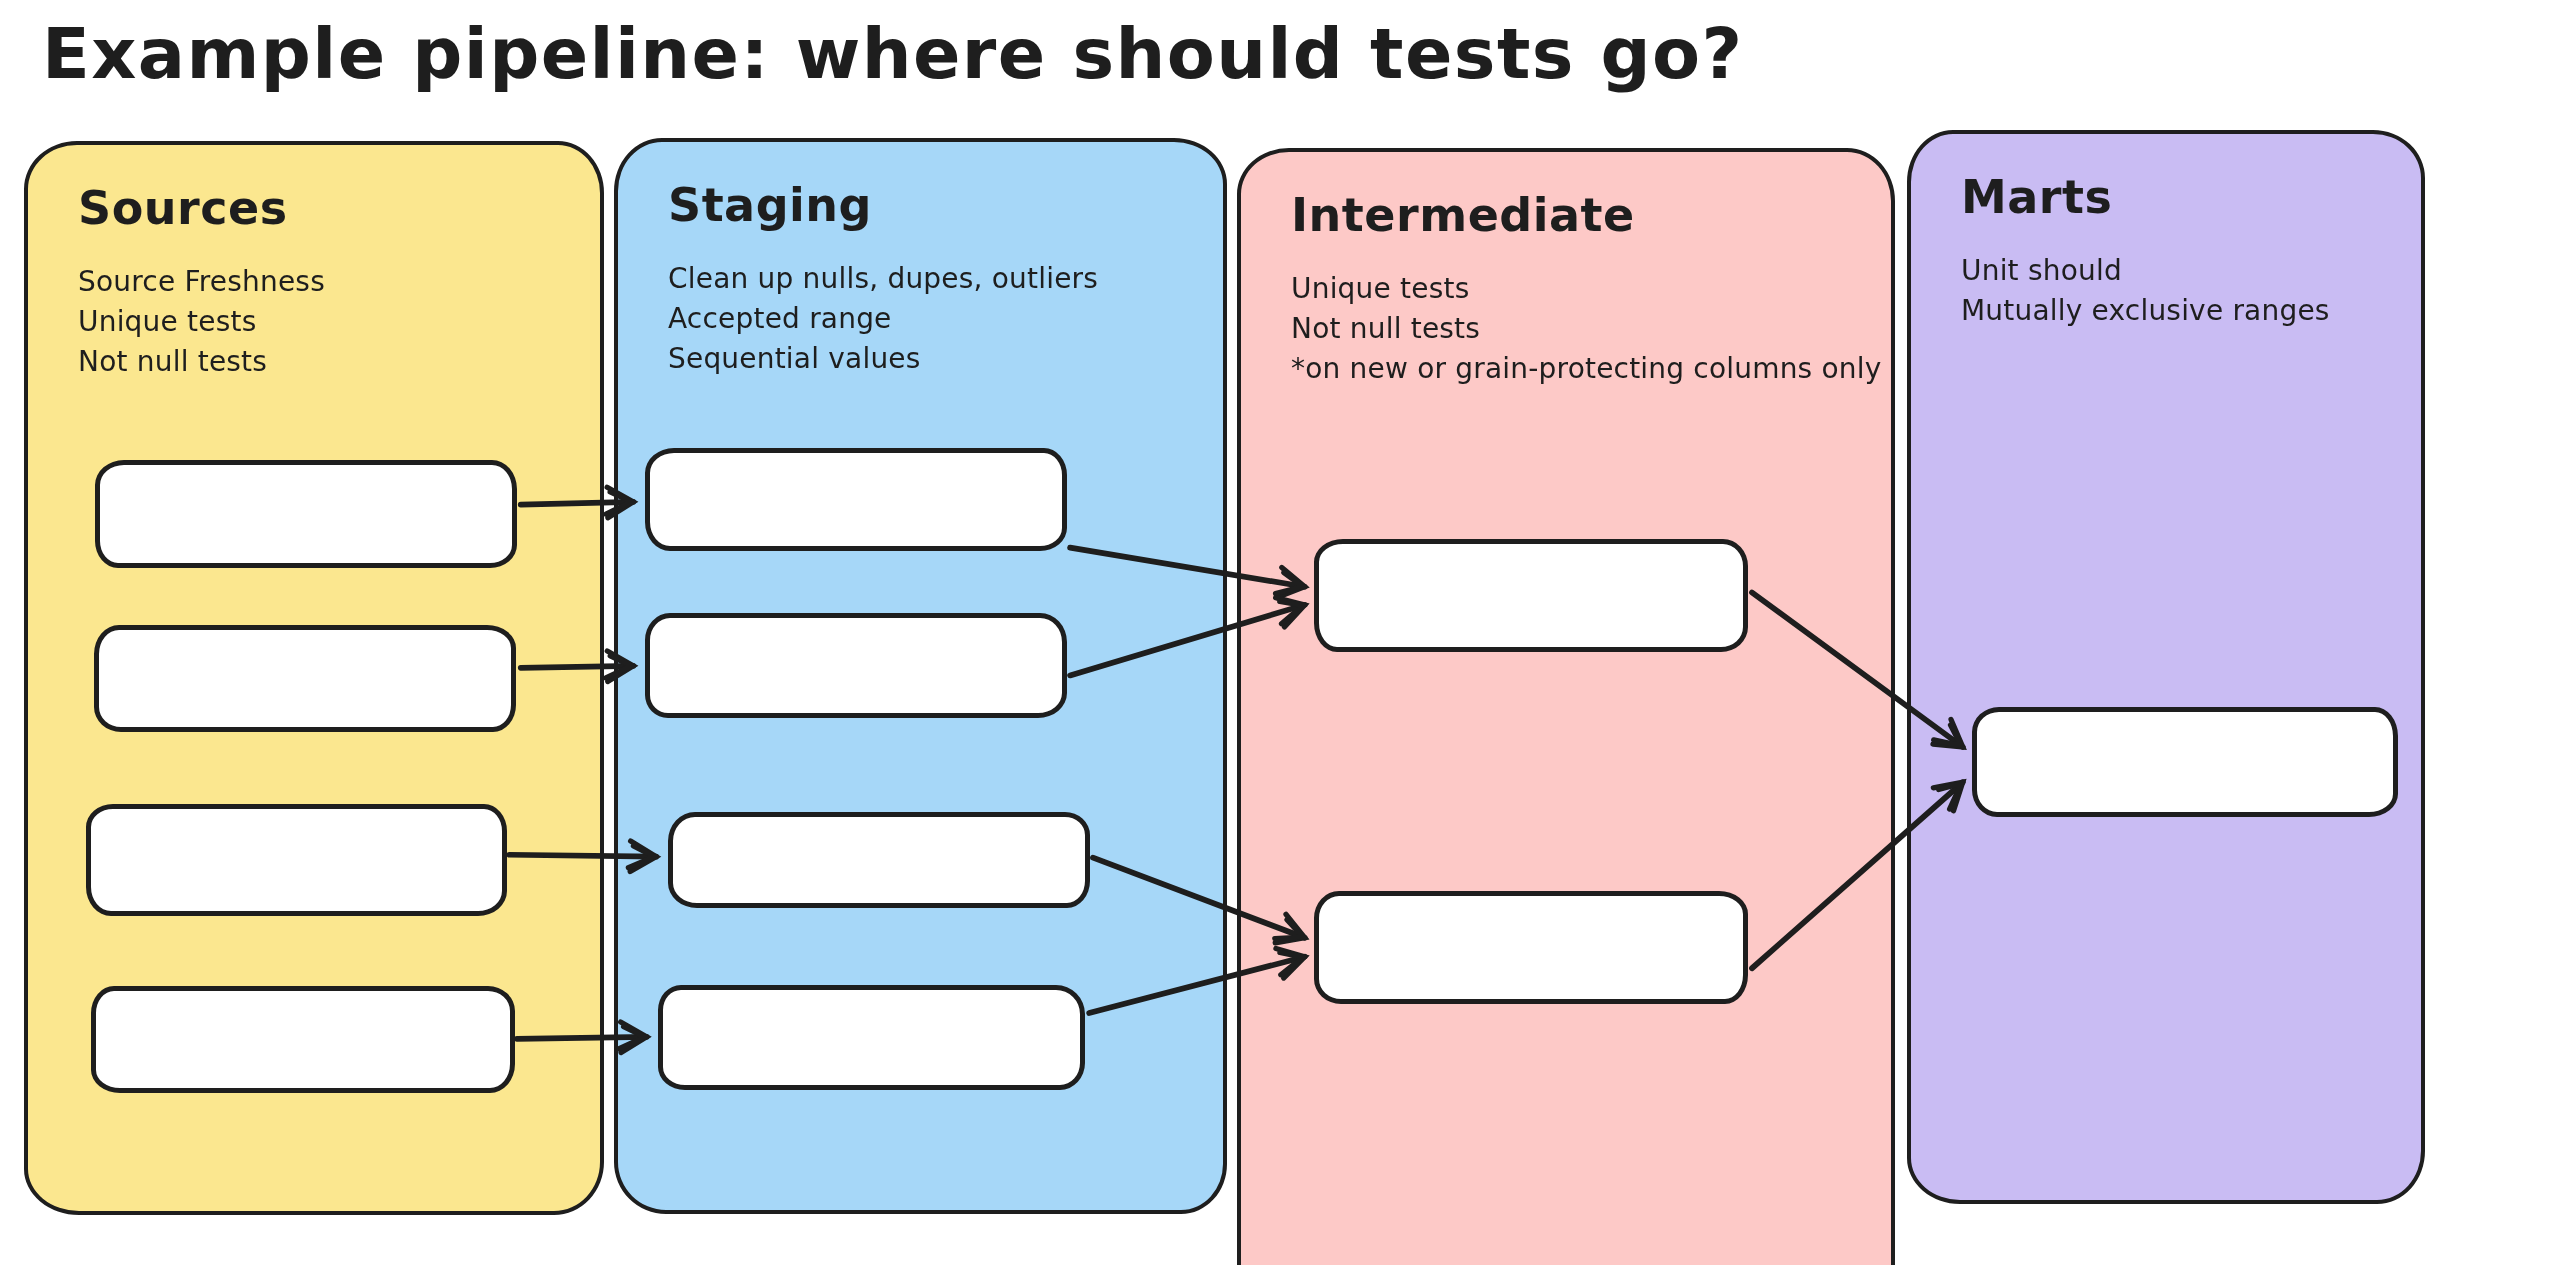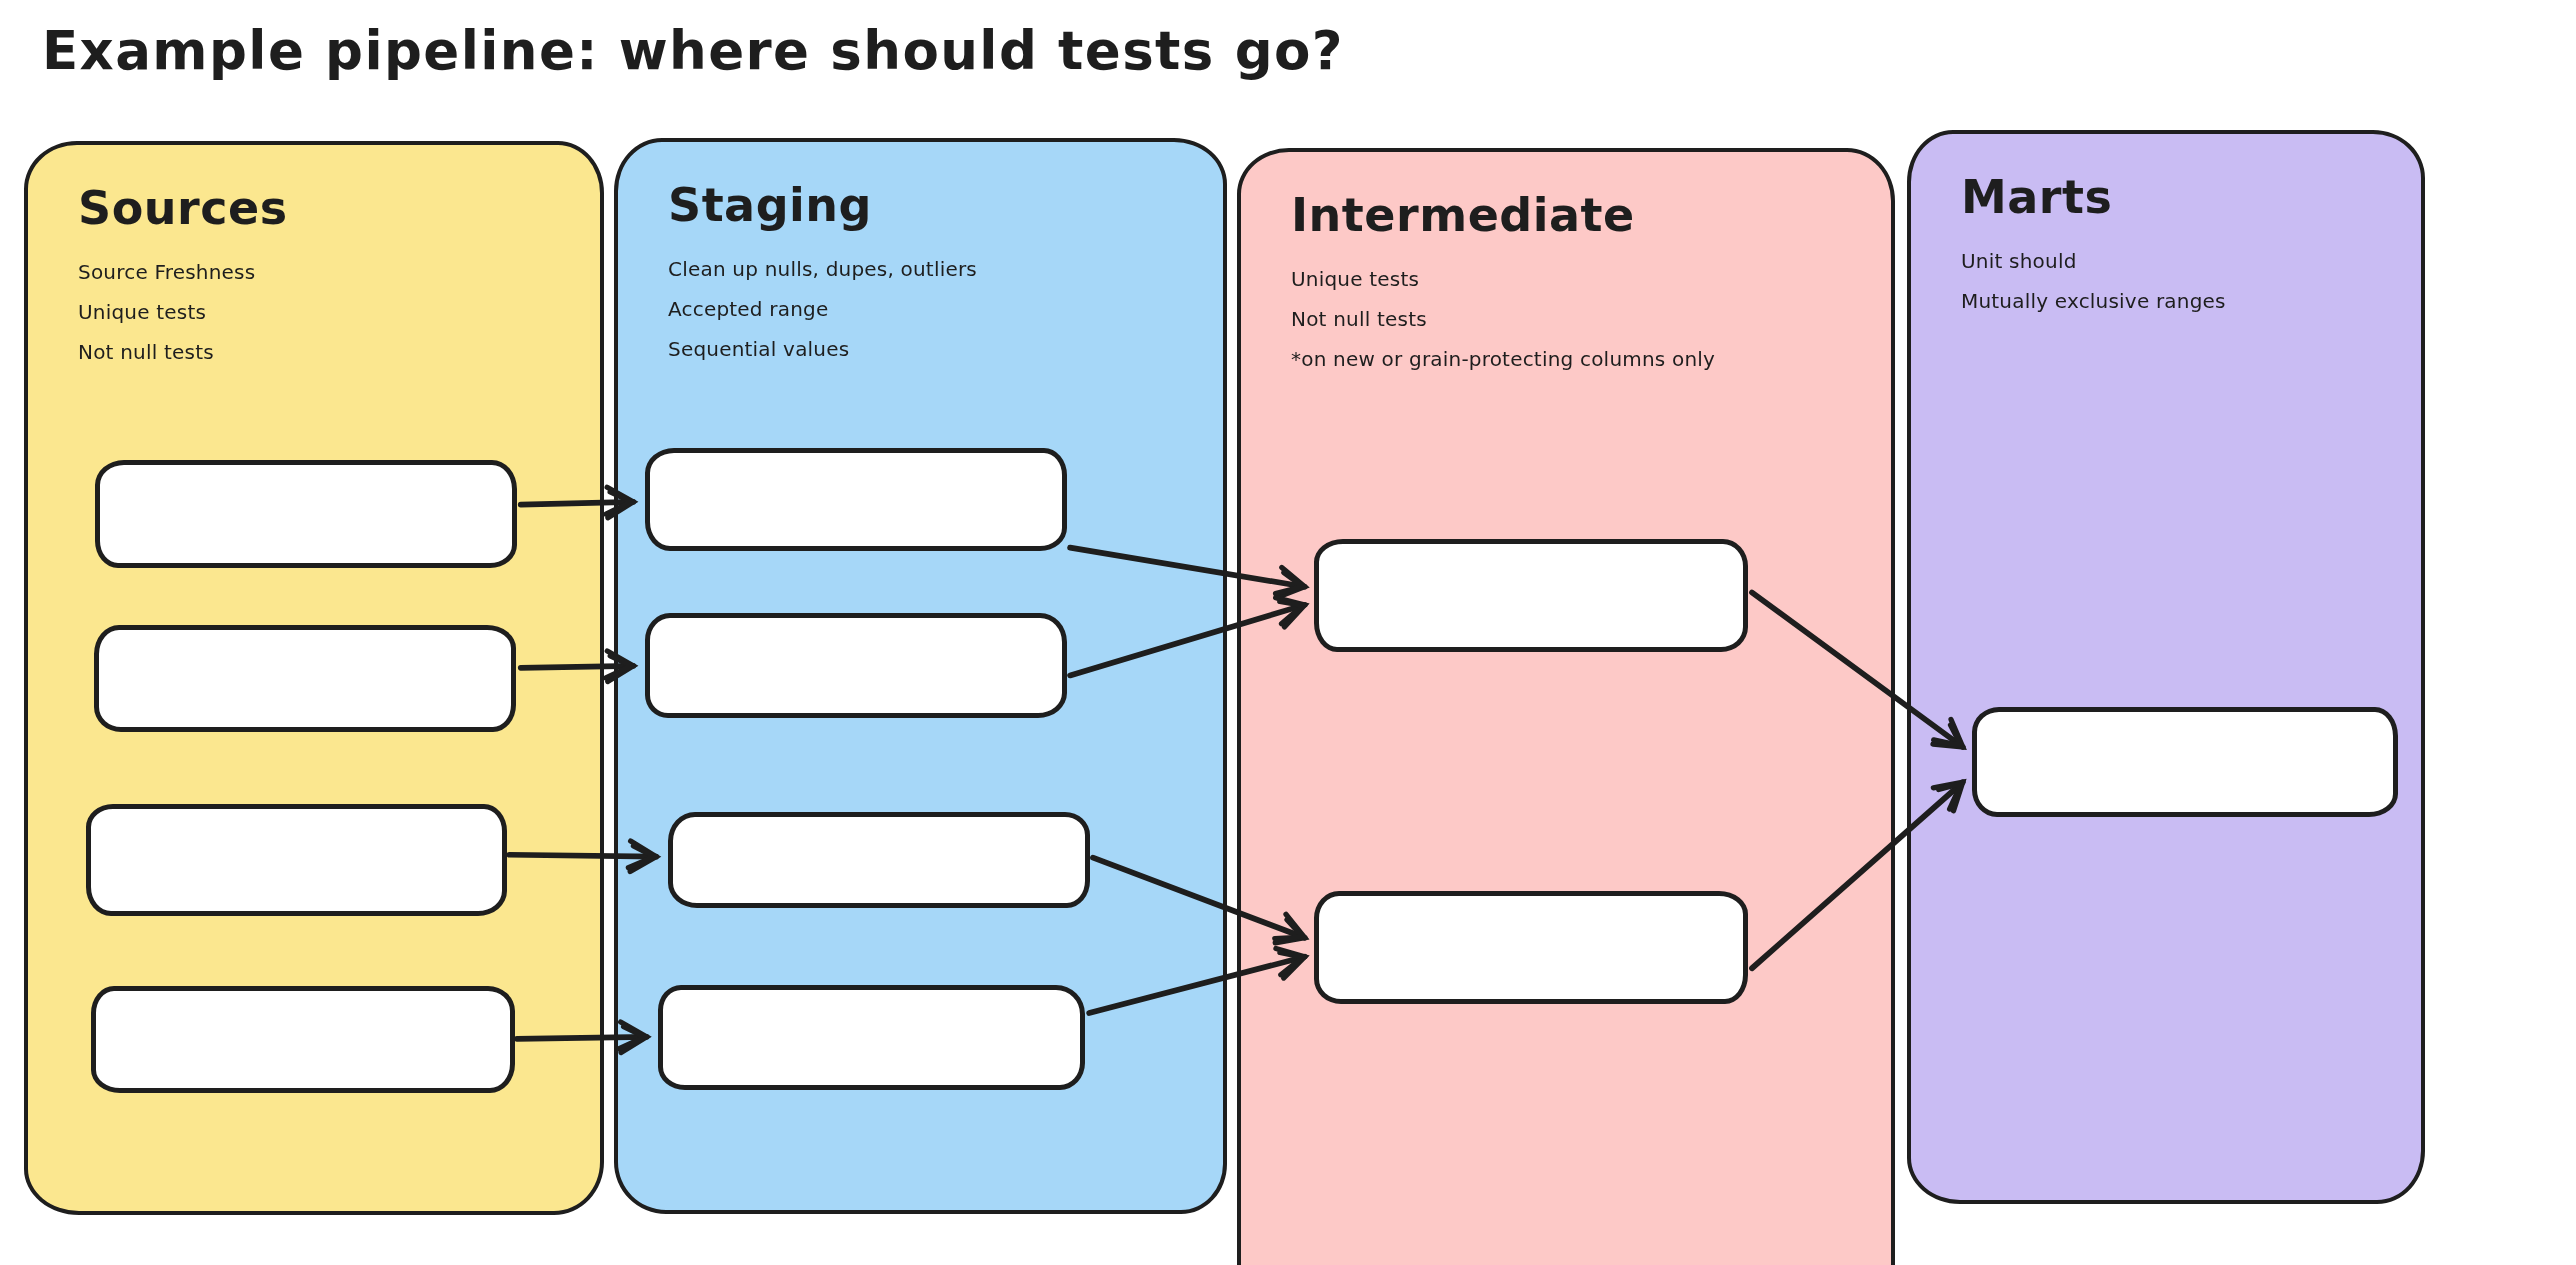--- a/index.html
+++ b/index.html
@@ -10,26 +10,25 @@
     background: var(--canvas-bg, #fff);
     font-family: "DejaVu Sans", "Liberation Sans", sans-serif;
     color: var(--stroke, #1e1e1e);
     overflow: hidden;
   }
 
   .title {
     position: absolute;
     left: 42px;
     top: 13.4px;
-    font-size: 53px;
+    font-size: 70px;
     font-weight: 700;
     letter-spacing: 1.4px;
     color: var(--stroke);
     white-space: nowrap;
-    margin-top: 7px;
   }
 
   .col {
     position: absolute;
     border: 4.8px solid var(--stroke);
     box-sizing: border-box;
     padding: 36px 38px 0 50px;
   }
   .col-sources {
     left: 24px;  top: 141px;  width: 580px;  height: 1074px;
@@ -52,22 +51,22 @@
     border-radius: 46px 52px 48px 53px / 52px 48px 53px 46px;
   }
 
   .col-title {
     margin: 0;
     font-size: 46px;
     font-weight: 700;
     letter-spacing: 0.5px;
   }
   .col-notes {
-    margin-top: 17px;
-    font-size: 20px;
+    margin-top: 27px;
+    font-size: 28px;
     line-height: 40px;
     letter-spacing: 0.2px;
     white-space: nowrap;
   }
 
   .box {
     position: absolute;
     background: var(--box-bg);
     border: 5.7px solid var(--stroke);
     box-sizing: border-box;

